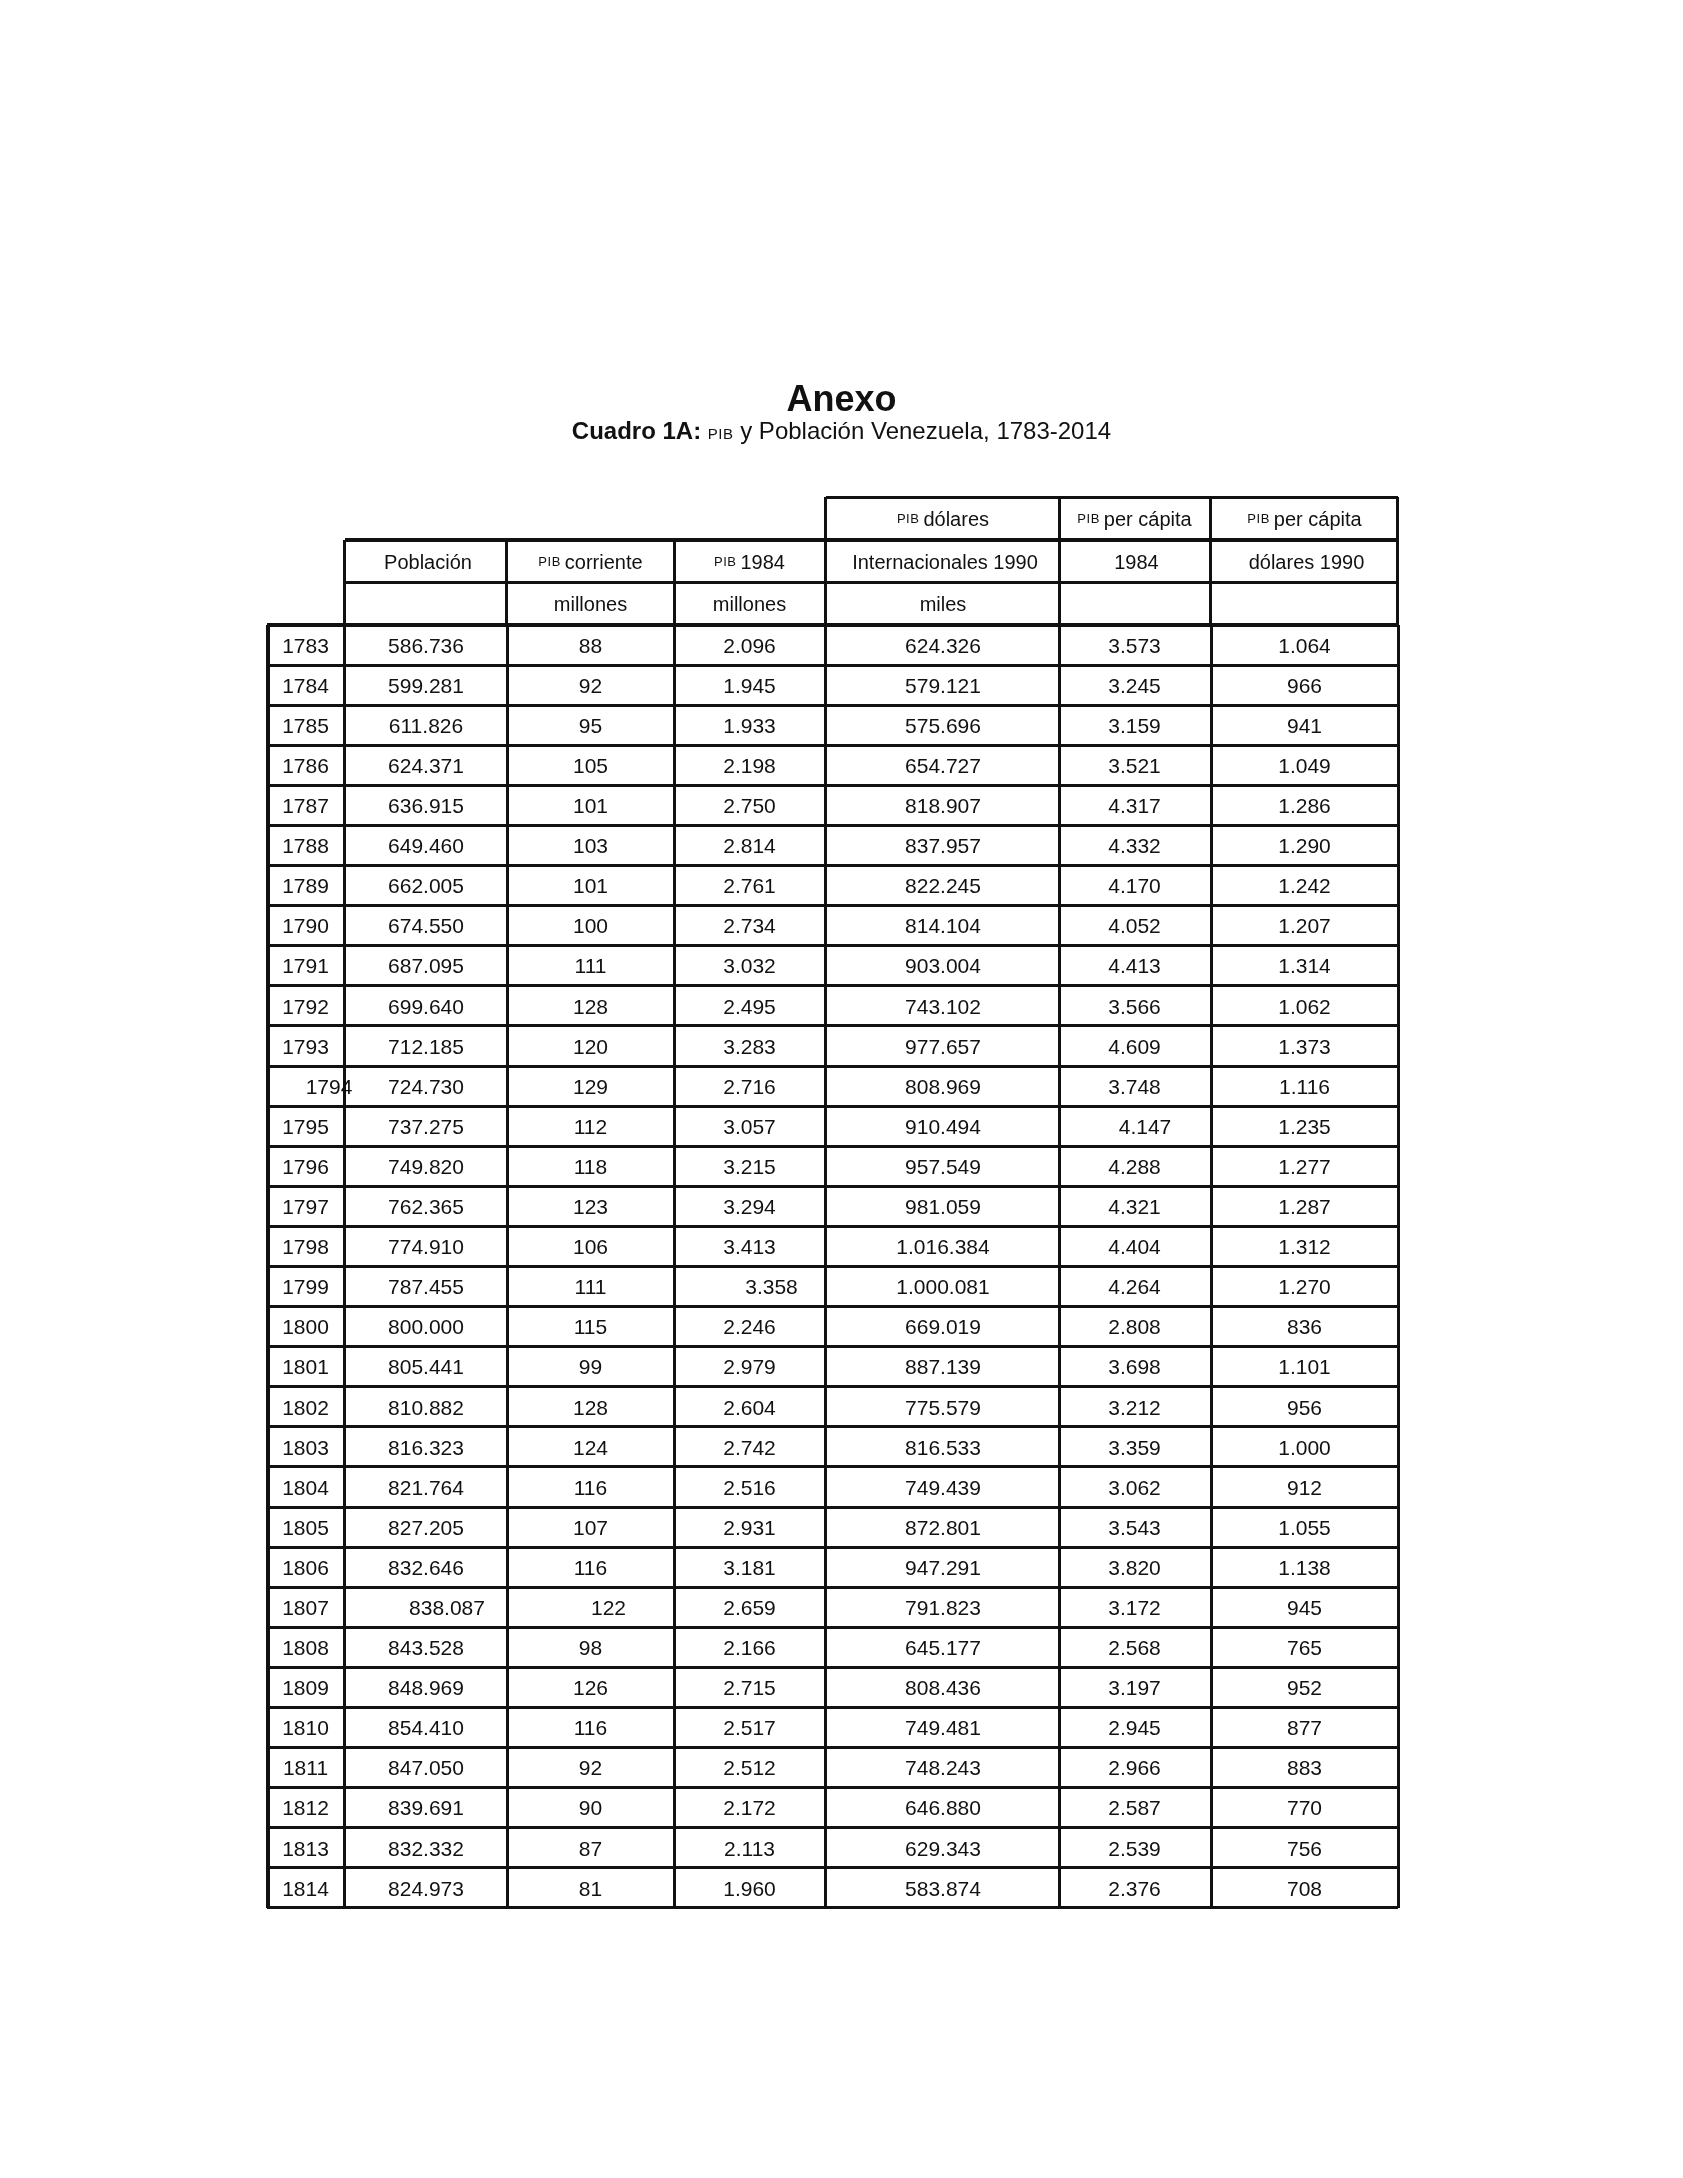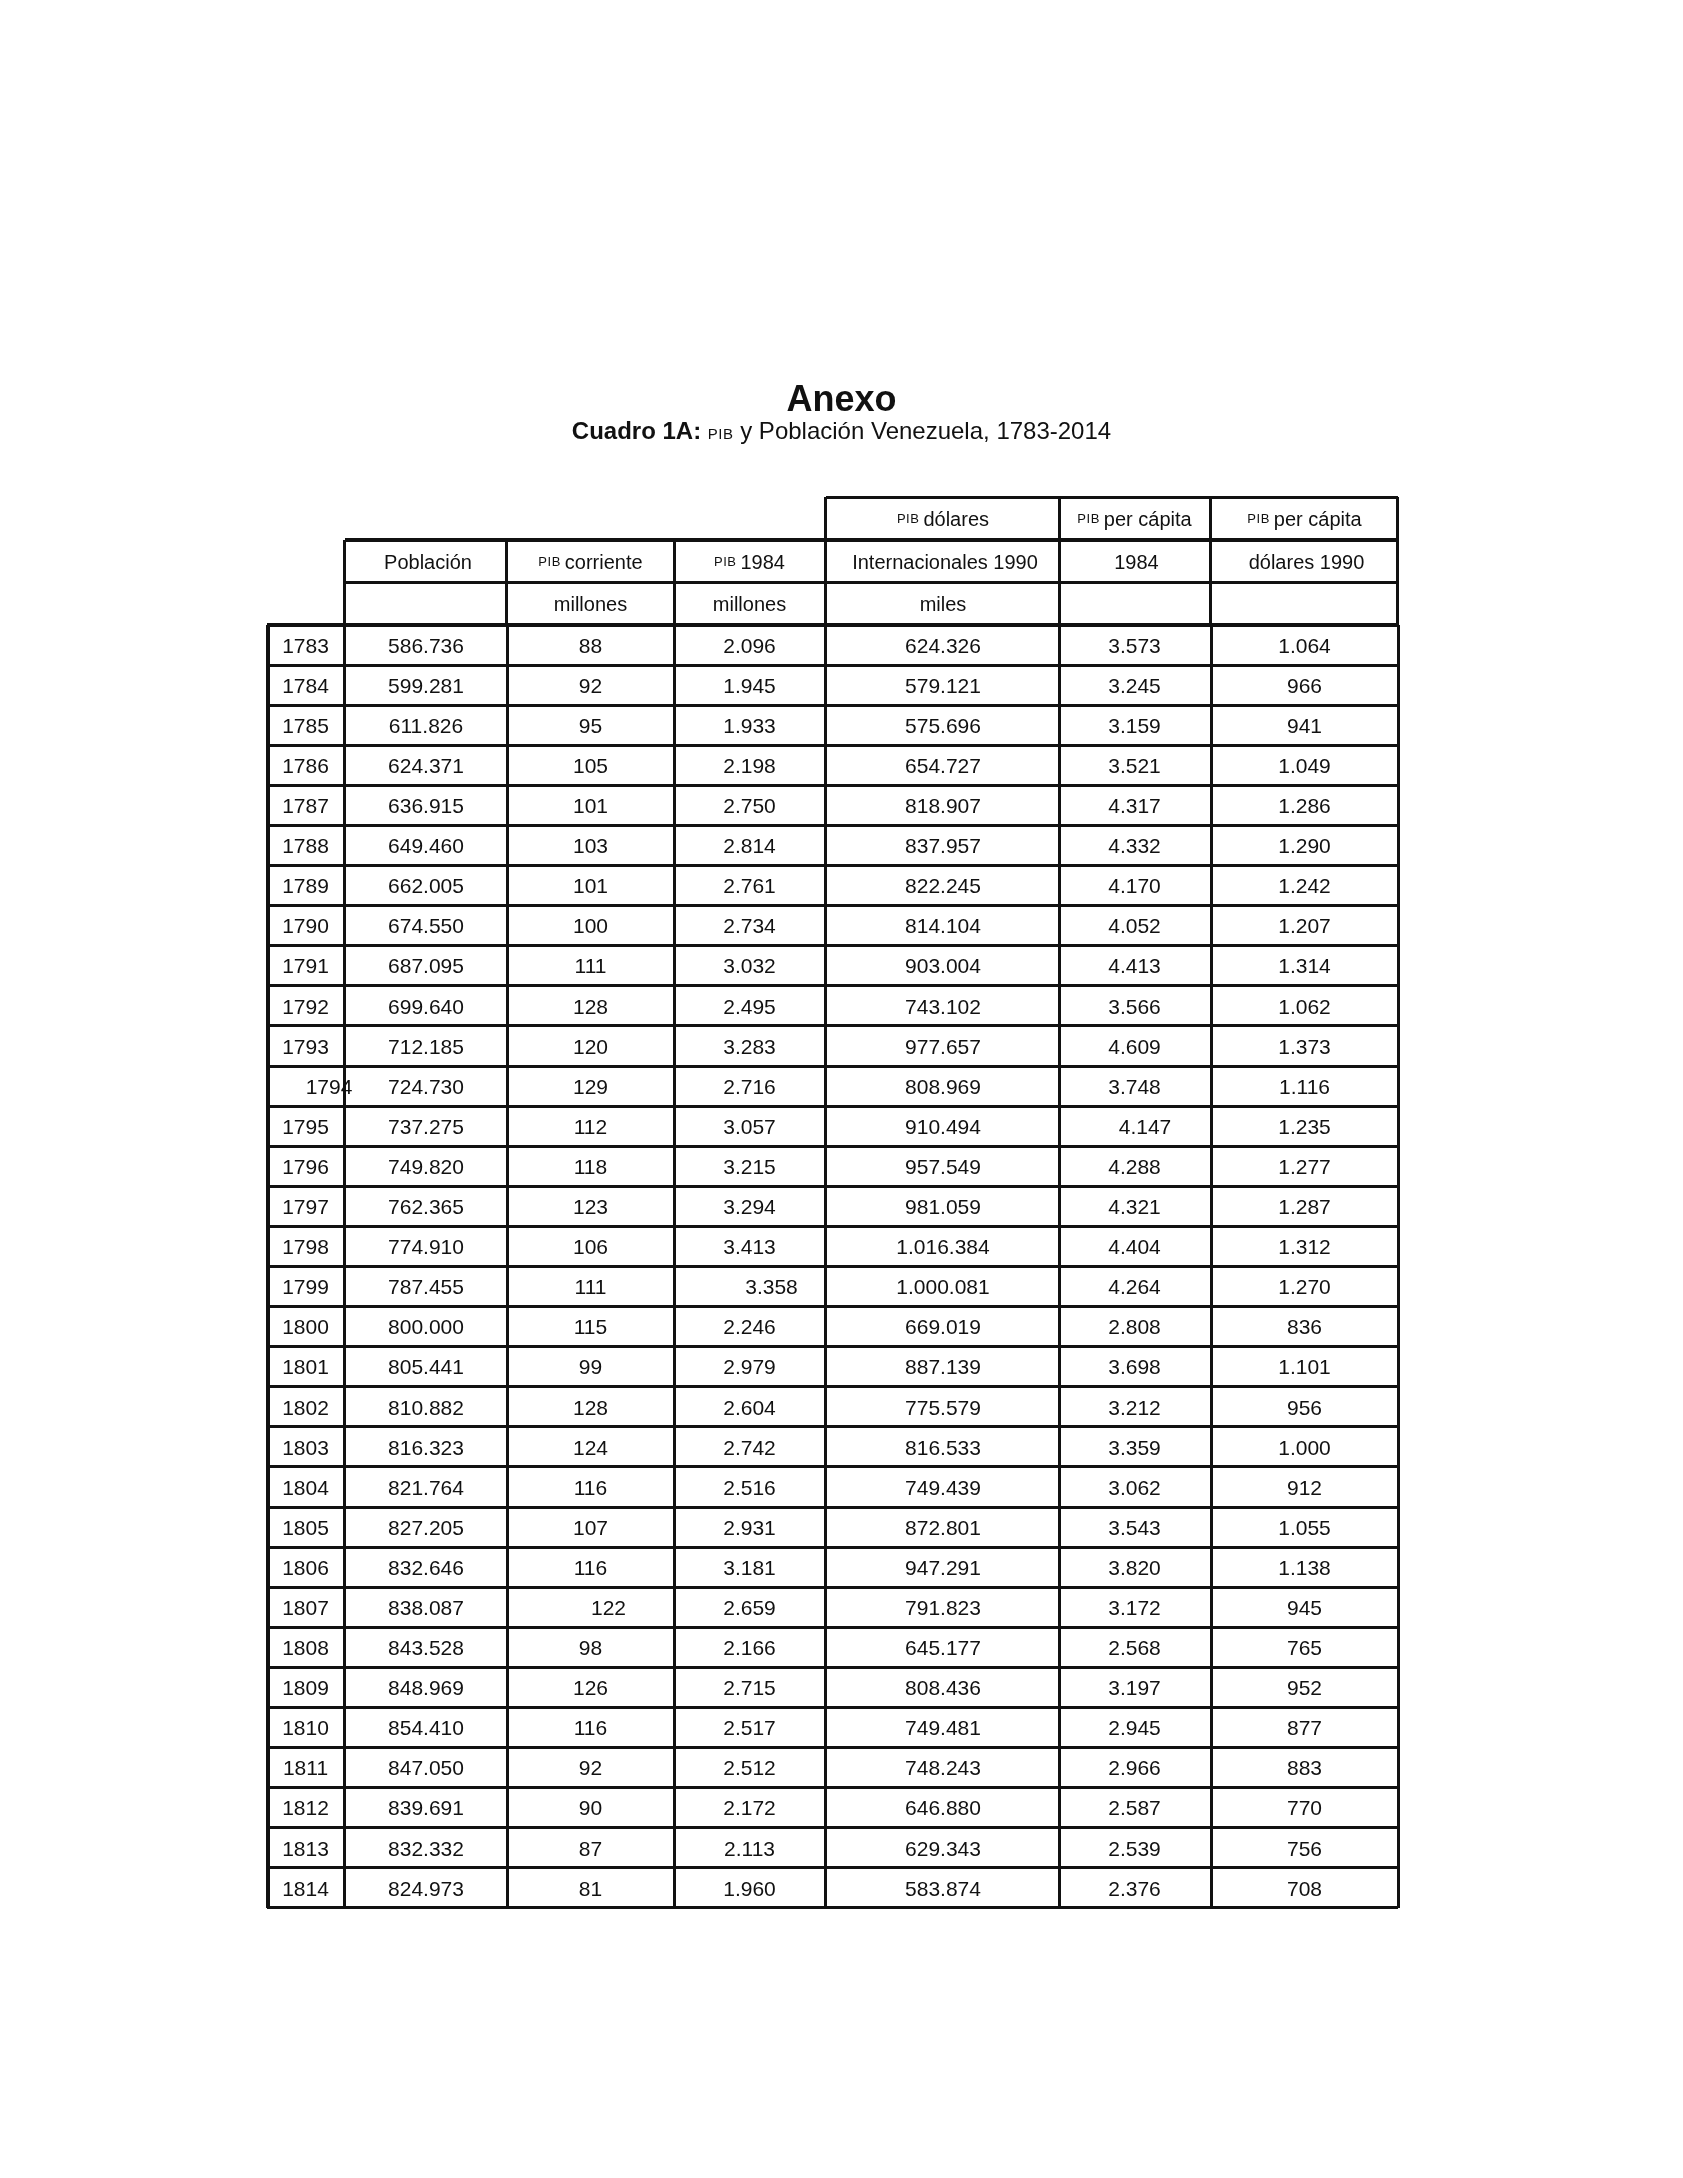--- a/index.html
+++ b/index.html
@@ -329,21 +329,21 @@
       <div class="cell" style="left: 267px; top: 1547px; width: 77px; height: 40px;">1806</div>
       <div class="cell" style="left: 345px; top: 1547px; width: 162px; height: 40px;">832.646</div>
       <div class="cell" style="left: 507px; top: 1547px; width: 167px; height: 40px;">116</div>
       <div class="cell" style="left: 674px; top: 1547px; width: 151px; height: 40px;">3.181</div>
       <div class="cell" style="left: 826px; top: 1547px; width: 234px; height: 40px;">947.291</div>
       <div class="cell" style="left: 1059px; top: 1547px; width: 151px; height: 40px;">3.820</div>
       <div class="cell" style="left: 1211px; top: 1547px; width: 187px; height: 40px;">1.138</div>
     </div>
     <div>
       <div class="cell" style="left: 267px; top: 1587px; width: 77px; height: 40px;">1807</div>
-      <div class="cell" style="left: 345px; top: 1587px; width: 162px; height: 40px; text-align: center;">838.087</div>
+      <div class="cell" style="left: 366px; top: 1587px; width: 162px; height: 40px; text-align: center;">838.087</div>
       <div class="cell" style="left: 507px; top: 1587px; width: 167px; height: 40px; padding-left: 36px;">122</div>
       <div class="cell" style="left: 674px; top: 1587px; width: 151px; height: 40px;">2.659</div>
       <div class="cell" style="left: 826px; top: 1587px; width: 234px; height: 40px;">791.823</div>
       <div class="cell" style="left: 1059px; top: 1587px; width: 151px; height: 40px;">3.172</div>
       <div class="cell" style="left: 1211px; top: 1587px; width: 187px; height: 40px;">945</div>
     </div>
     <div>
       <div class="cell" style="left: 267px; top: 1627px; width: 77px; height: 40px;">1808</div>
       <div class="cell" style="left: 345px; top: 1627px; width: 162px; height: 40px;">843.528</div>
       <div class="cell" style="left: 507px; top: 1627px; width: 167px; height: 40px;">98</div>

